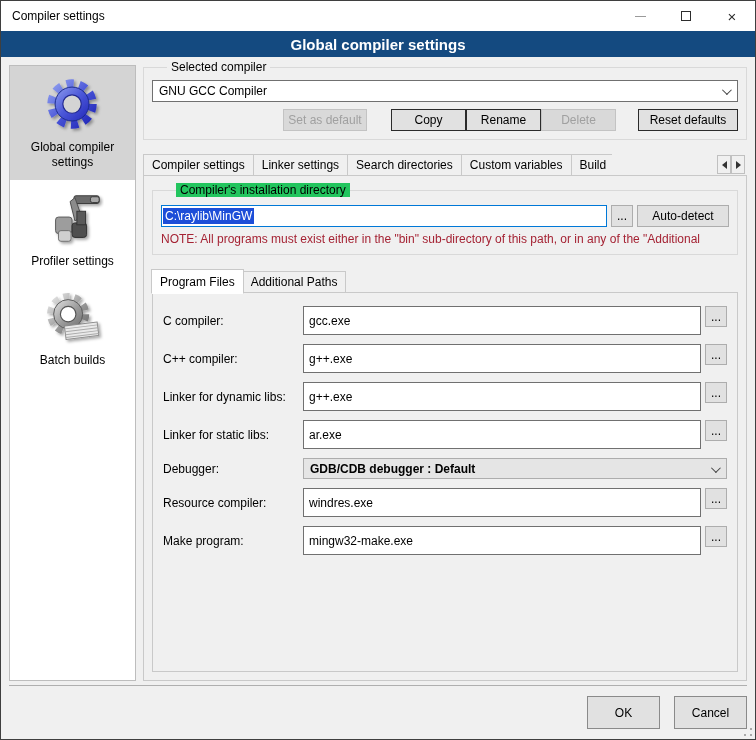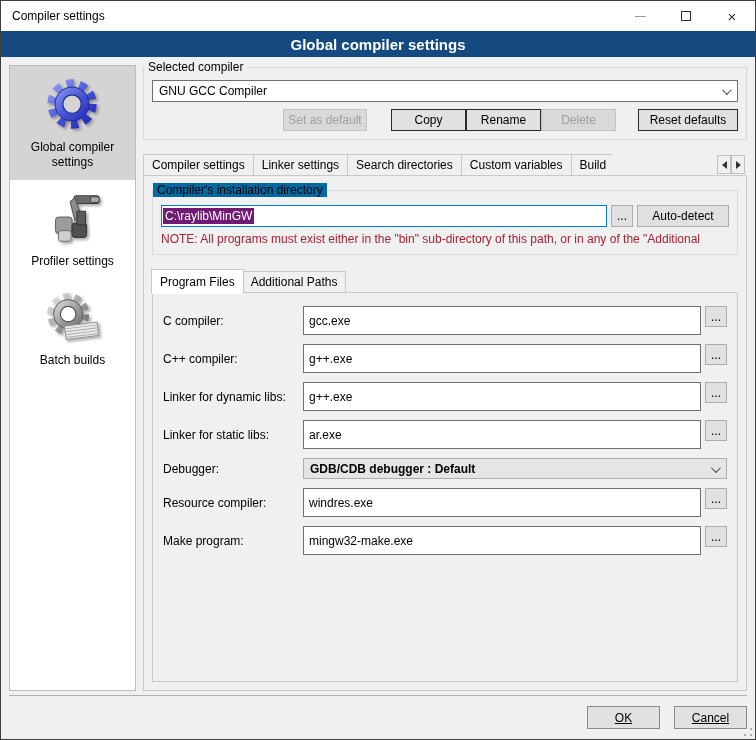--- a/index.html
+++ b/index.html
@@ -31,22 +31,22 @@
   .side-item { padding:8px 4px 10px; text-align:center; cursor:default; }
   .side-item.selected { background:#d4d4d4; }
   .side-item .icon { display:block; margin:0 auto 4px; width:62px; height:62px; }
   .side-item .lbl { line-height:15px; }
 
   
   .main { flex:1 1 auto; display:flex; flex-direction:column; min-width:0; }
 
   
   .groupbox { position:relative; border:1px solid #d9d9d9; padding:12px 8px 8px; }
-  .groupbox > .gb-label { position:absolute; top:-8px; left:0; background:#f0f0f0; padding:0 4px; }
-  .gb2 > .gb-label { background:#0369a1; }
+  .groupbox > .gb-label { position:absolute; top:-8px; left:23px; background:#f0f0f0; padding:0 4px; }
+  .gb2 > .gb-label { background:#22c55e; }
 
   
   .combo { height:22px; border:1px solid #707070; background:#fff; display:flex;
            align-items:center; padding:0 24px 0 6px; position:relative; }
   .combo.gray { background:#e5e5e5; border-color:#adadad;font-weight:bold; }
   .chev { position:absolute; right:8px; top:7px; width:7px; height:7px;
           border-right:1px solid #444; border-bottom:1px solid #444; transform:rotate(45deg) translateY(-2px); }
 
   
   .btn { height:22px; background:#e1e1e1; border:1px solid #2b2b2b; font-size:12px;
@@ -73,40 +73,40 @@
   .tri-l { width:0; height:0; border:4px solid transparent; border-right:5px solid #333; margin-left:-4px; }
   .tri-r { width:0; height:0; border:4px solid transparent; border-left:5px solid #333; margin-right:-4px; }
 
   .panel { border:1px solid #c9c9c9; margin-top:-1px; flex:1 1 auto; padding:10px 8px 8px;
            display:flex; flex-direction:column; min-height:0; }
 
   
   .dir-row { display:flex; gap:4px; margin-top:2px; }
   .pathinput { flex:1 1 auto; height:22px; border:1px solid #0078d7; background:#fff;
                display:flex; align-items:center; padding:0 1px; overflow:hidden; }
-  .pathinput .sel { background:#701a75; color:#fff; padding:1px 2px; white-space:nowrap; }
+  .pathinput .sel { background:#1d4ed8; color:#fff; padding:1px 2px; white-space:nowrap; }
   .browse { width:22px; }
   .autodetect { width:92px; }
   .note { margin-top:5px; color:#a52334; white-space:nowrap; overflow:hidden; }
 
   
   .subwrap { margin-top:14px; flex:1 1 auto; display:flex; flex-direction:column; min-height:0; }
   .subpanel { border:1px solid #c9c9c9; margin-top:-1px; flex:1 1 auto; padding:13px 10px; }
   .frow { display:flex; align-items:center; margin-bottom:9px; }
   .flabel { width:140px; flex:0 0 auto; }
   .fctl { flex:1 1 auto; display:flex; gap:4px; }
   .tinput { flex:1 1 auto; height:29px; border:1px solid #707070; background:#fff;
             display:flex; align-items:center; padding:0 5px; }
   .fbrowse { width:22px; height:21px; }
   .fcombo { flex:1 1 auto; height:21px; }
 
   
   .footer { flex:0 0 auto; border-top:1px solid #afafaf; margin:0 8px; padding:10px 0 10px;
             display:flex; justify-content:flex-end; gap:14px; }
-  .footer .btn { width:73px; height:23px; border-color:#8a8a8a;text-decoration:underline; }
+  .footer .btn { width:73px; height:33px; border-color:#8a8a8a; }
   .grip { position:absolute; right:3px; bottom:3px; width:8px; height:8px;
           background:
             radial-gradient(circle at 7px 1px, #a9a9a9 1px, transparent 1.2px),
             radial-gradient(circle at 7px 7px, #a9a9a9 1px, transparent 1.2px),
             radial-gradient(circle at 1px 7px, #a9a9a9 1px, transparent 1.2px); }
 </style>
 </head>
 <body>
 
 <div class="window">

